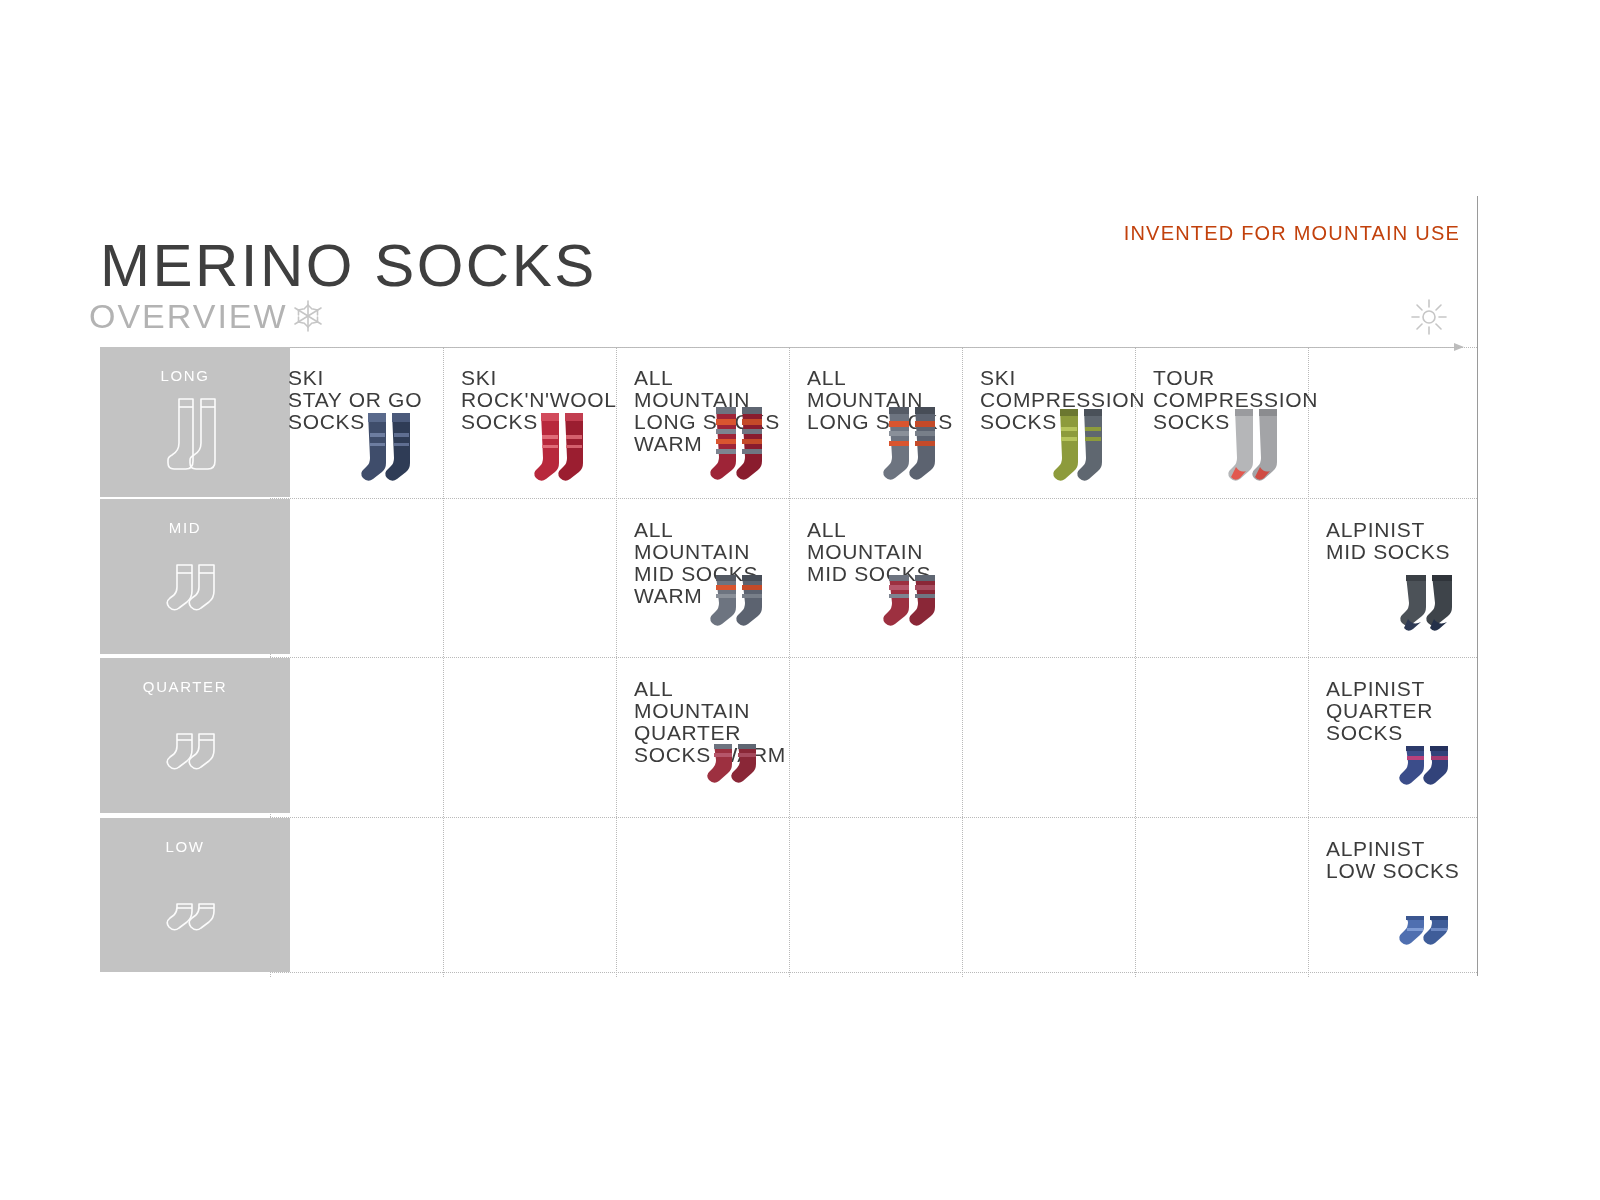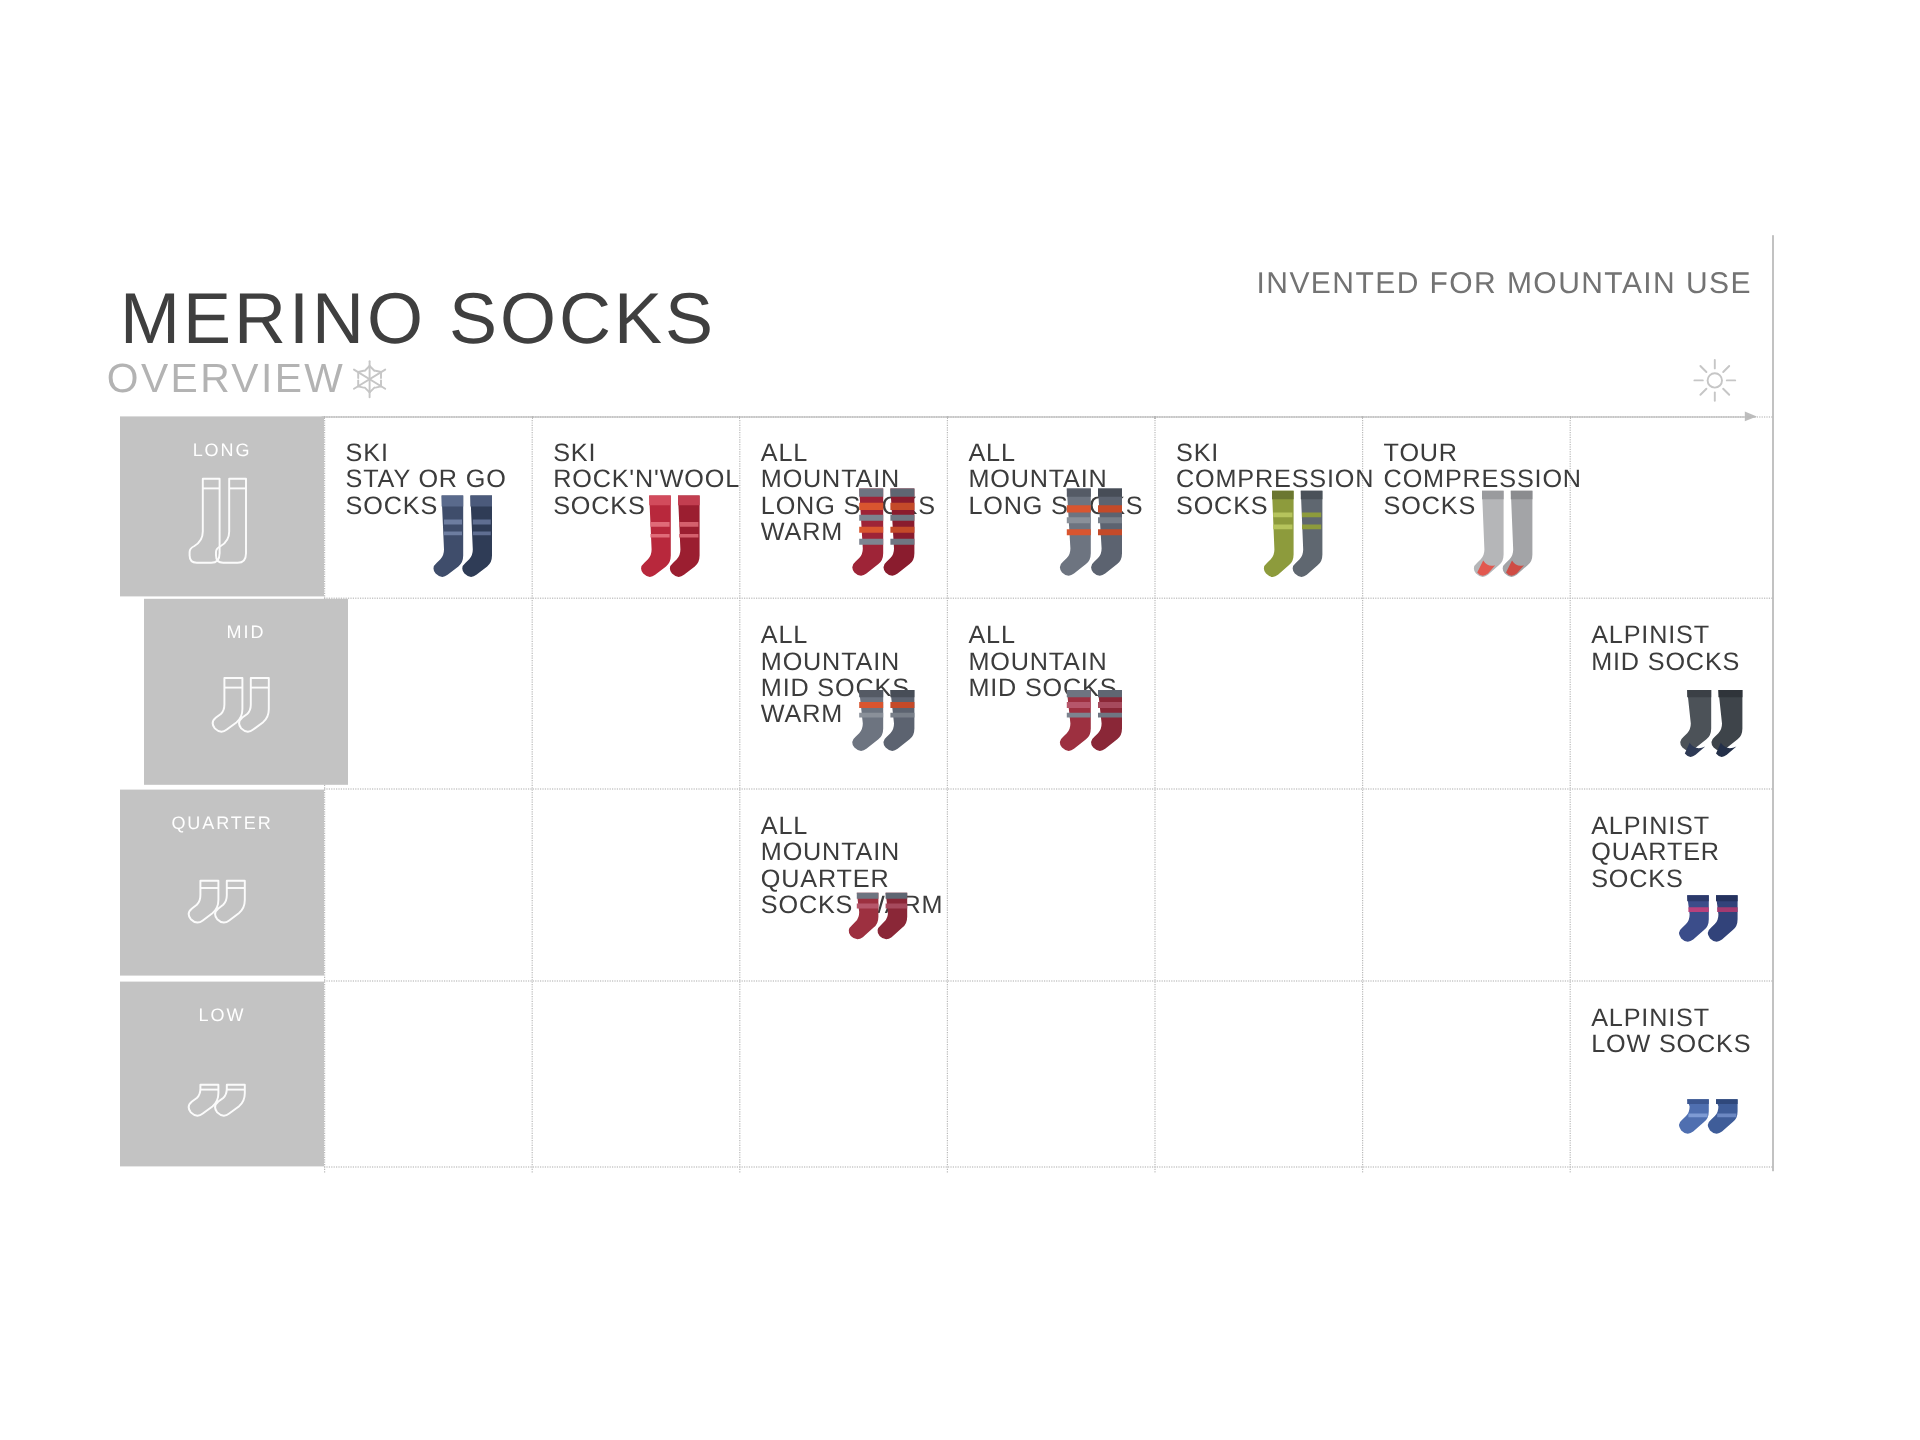--- a/index.html
+++ b/index.html
@@ -31,23 +31,23 @@
     font-size: 60px;
     letter-spacing: 2.5px;
     font-weight: 400;
     color: #3f3f3f;
     line-height: 1;
   }
   .tagline {
     position: absolute;
     right: 140px;
     top: 222px;
-    font-size: 25px;
+    font-size: 20px;
     letter-spacing: 1.2px;
-    color: #737373;
+    color: #c2410c;
     white-space: nowrap;
   }
   .overview {
     position: absolute;
     left: 89px;
     top: 297px;
     font-size: 34px;
     letter-spacing: 2px;
     color: #b3b3b3;
   }
@@ -114,27 +114,27 @@
   }
   .row.r0 { top: 0px; }
   .row.r1 { top: 152px; }
   .row.r2 { top: 311px; padding-left: 26px; }
   .row.r3 { top: 471px; }
 
   .rowhead {
     position: absolute;
     left: 0;
     top: 0;
-    width: 170px;
+    width: 190px;
     height: 150px;
     background: #c3c3c3;
     color: #ffffff;
   }
   .row.r0 .rowhead { height: 150px; }
-  .row.r1 .rowhead { height: 155px; margin-left: 20px; }
+  .row.r1 .rowhead { height: 155px; }
   .row.r2 .rowhead { height: 155px; }
   .row.r3 .rowhead { height: 154px; }
 
   .rowhead-label {
     position: absolute;
     top: 20px;
     left: 0;
     width: 170px;
     text-align: center;
     font-size: 15px;

